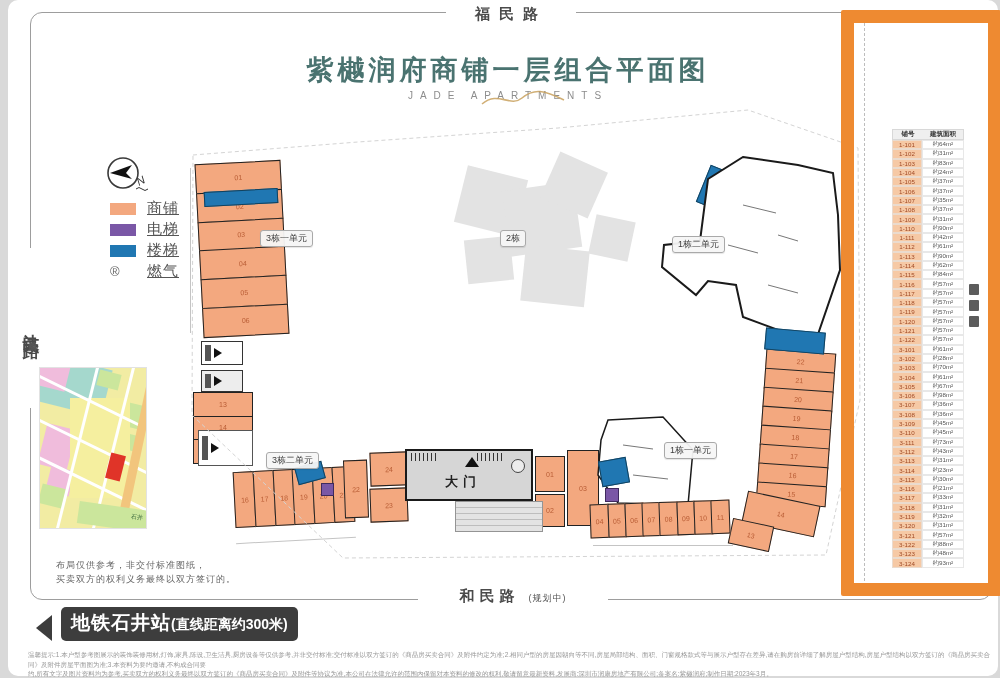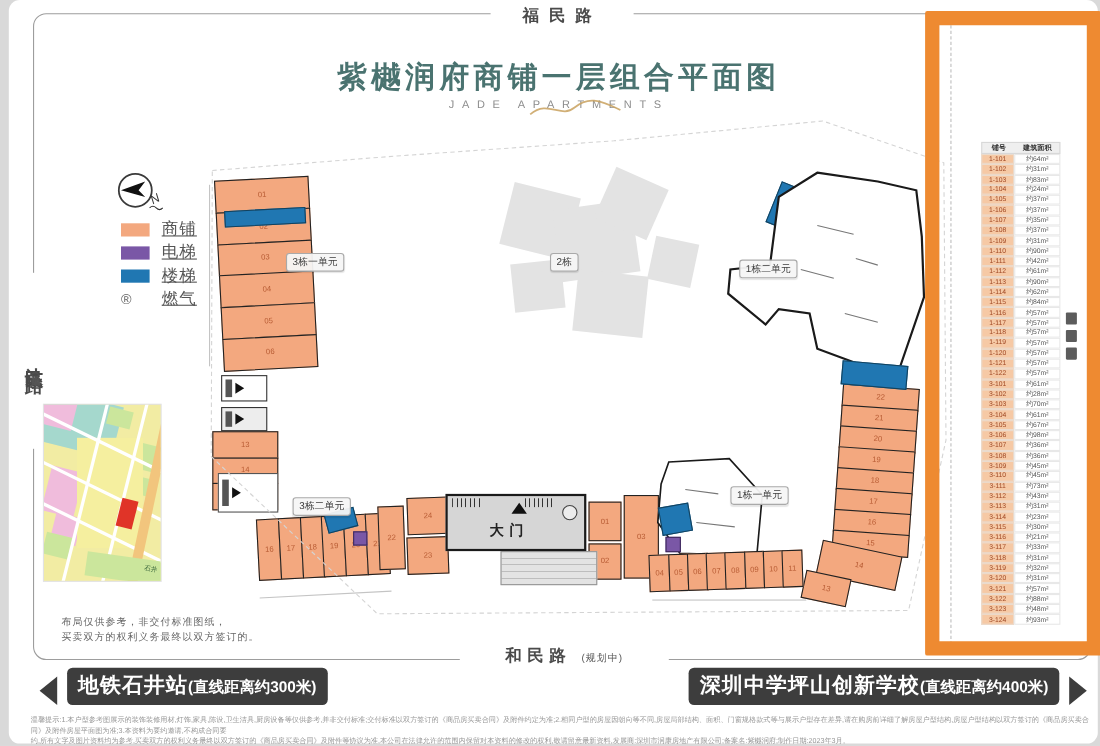--- a/index.html
+++ b/index.html
@@ -571,26 +571,20 @@
     <div>布局仅供参考，非交付标准图纸，</div>
     <div>买卖双方的权利义务最终以双方签订的。</div>
   </div>
 
   <div class="poi" id="poi-left">
     <div class="tri-left"></div>
     <div class="poi-bar">
       <span class="poi-name">地铁石井站</span><span class="poi-dist">(直线距离约300米)</span>
     </div>
   </div>
-  <div class="poi" id="poi-right">
-    <div class="poi-bar">
-      <span class="poi-name">深圳中学坪山创新学校</span><span class="poi-dist">(直线距离约400米)</span>
-    </div>
-    <div class="tri-right"></div>
-  </div>
 
   <div id="disclaimer">
     <div>温馨提示:1.本户型参考图展示的装饰装修用材,灯饰,家具,陈设,卫生洁具,厨房设备等仅供参考,并非交付标准;交付标准以双方签订的《商品房买卖合同》及附件约定为准;2.相同户型的房屋因朝向等不同,房屋局部结构、面积、门窗规格款式等与展示户型存在差异,请在购房前详细了解房屋户型结构,房屋户型结构以双方签订的《商品房买卖合同》及附件房屋平面图为准;3.本资料为要约邀请,不构成合同要</div>
     <div>约,所有文字及图片资料均为参考,买卖双方的权利义务最终以双方签订的《商品房买卖合同》及附件等协议为准,本公司在法律允许的范围内保留对本资料的修改的权利,敬请留意最新资料,发展商:深圳市润康房地产有限公司;备案名:紫樾润府;制作日期:2023年3月。</div>
   </div>
 
 </div>
 </div>
 
 </body></html>

